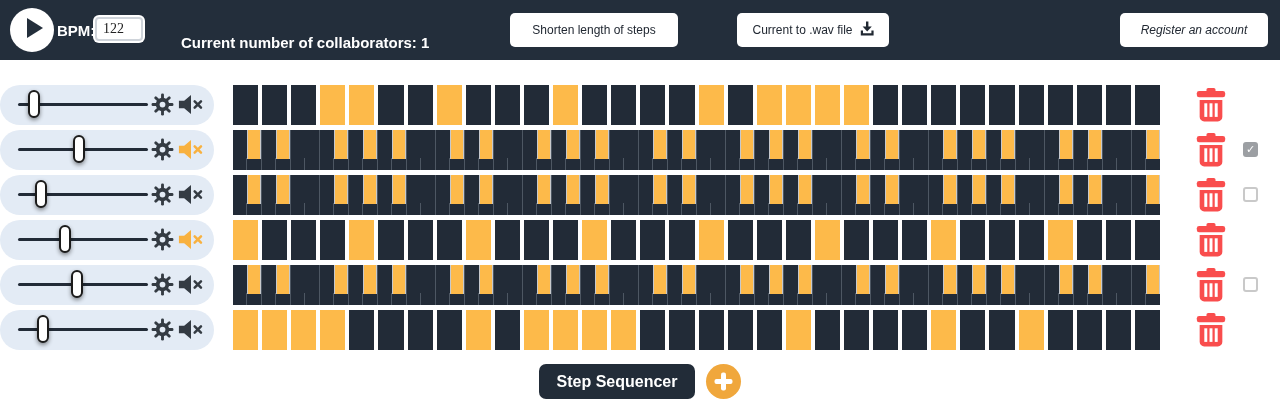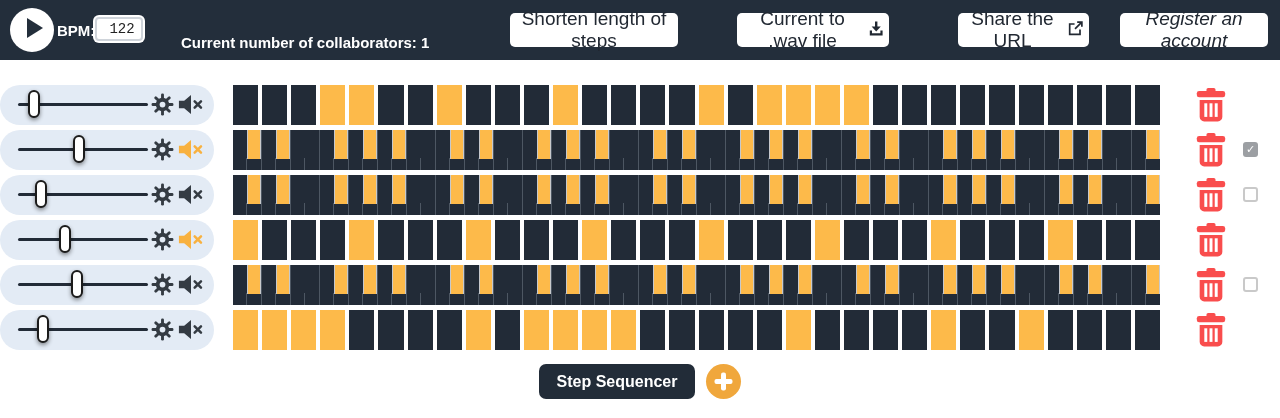--- a/index.html
+++ b/index.html
@@ -10,26 +10,26 @@
     position:relative;overflow:hidden;
   }
   
   .header{position:absolute;top:0;left:0;width:1280px;height:60px;background:#232e3b;}
   .play-btn{position:absolute;left:10px;top:8px;width:44px;height:44px;border-radius:50%;
     background:#fff;display:flex;align-items:center;justify-content:center;cursor:pointer;}
   .bpm-label{position:absolute;left:57px;top:0;height:60px;display:flex;align-items:center;
     color:#fff;font-weight:bold;font-size:15px;}
   .bpm-input{position:absolute;left:95px;top:17px;width:38px;height:20px;
     border:2px solid #cfd4da;border-radius:4px;box-shadow:0 0 0 2px #ffffff;
-    font-family:Liberation Mono, monospace;font-size:14px;color:#222;padding:0 0 0 6px;outline:none;text-align:center;}
+    font-family:Liberation Serif, serif;font-size:14px;color:#222;padding:0 0 0 6px;outline:none;}
   .collab{position:absolute;left:181px;top:12px;height:60px;display:flex;align-items:center;
     color:#fff;font-weight:bold;font-size:15px;}
   .hbtn{position:absolute;top:13px;height:34px;background:#fff;border:none;border-radius:5px;
     display:flex;align-items:center;justify-content:center;gap:7px;
-    font-family:"Liberation Sans",sans-serif;font-size:19px;color:#212832;cursor:pointer;}
+    font-family:"Liberation Sans",sans-serif;font-size:12px;color:#212832;cursor:pointer;}
   .hbtn svg{flex:none;}
   
   #rows{position:absolute;top:85px;left:0;width:1280px;}
   .seq-row{display:flex;align-items:center;height:40px;margin-bottom:5px;}
   .pill{width:214px;height:40px;background:#e3ebf5;border-radius:20px;position:relative;flex:none;}
   .slider{position:absolute;left:18px;top:5px;width:130px;height:30px;cursor:pointer;}
   .track{position:absolute;left:0;right:0;top:13px;height:3px;background:#222b37;border-radius:2px;}
   .thumb{position:absolute;top:0;width:12px;height:28px;background:#fff;border:2px solid #1b1b1b;
     border-radius:7px;box-shadow:0 2px 4px rgba(0,0,0,.45);transform:translateX(-50%);box-sizing:border-box;}
   .gear{position:absolute;left:151px;top:8px;color:#343b43;cursor:pointer;line-height:0;}
@@ -82,30 +82,20 @@
     <span>Current to .wav file</span>
     <span>
       <svg width="14" height="15" viewBox="0 0 14 15">
         <rect x="6" y="0.5" width="2.4" height="6.5" fill="#212832"></rect>
         <polygon points="2.6,5.6 7.2,10.6 11.8,5.6" fill="#212832"></polygon>
         <path d="M0.8 9.5 v5 h12.8 v-5 h-2.2 v2.8 h-8.4 v-2.8 z" fill="#212832"></path>
       </svg>
     </span>
   </button>
 
-  <button class="hbtn" style="left:958px;width:131px;">
-    <span>Share the URL</span>
-    <span>
-      <svg width="15" height="15" viewBox="0 0 16 16" fill="none" stroke="#212832" stroke-width="1.8">
-        <path d="M7 3.2 H1.8 V14.2 H12.8 V9"></path>
-        <path d="M7.5 8.5 L14.2 1.8"></path>
-        <path d="M9.8 1.2 H14.8 V6.2"></path>
-      </svg>
-    </span>
-  </button>
 
   <button class="hbtn" style="left:1120px;width:148px;font-style:italic;">
     <span>Register an account</span>
   </button>
 </div>
 
 <main id="rows">
     <div class="seq-row">
     <div class="pill">
       <div class="slider">

